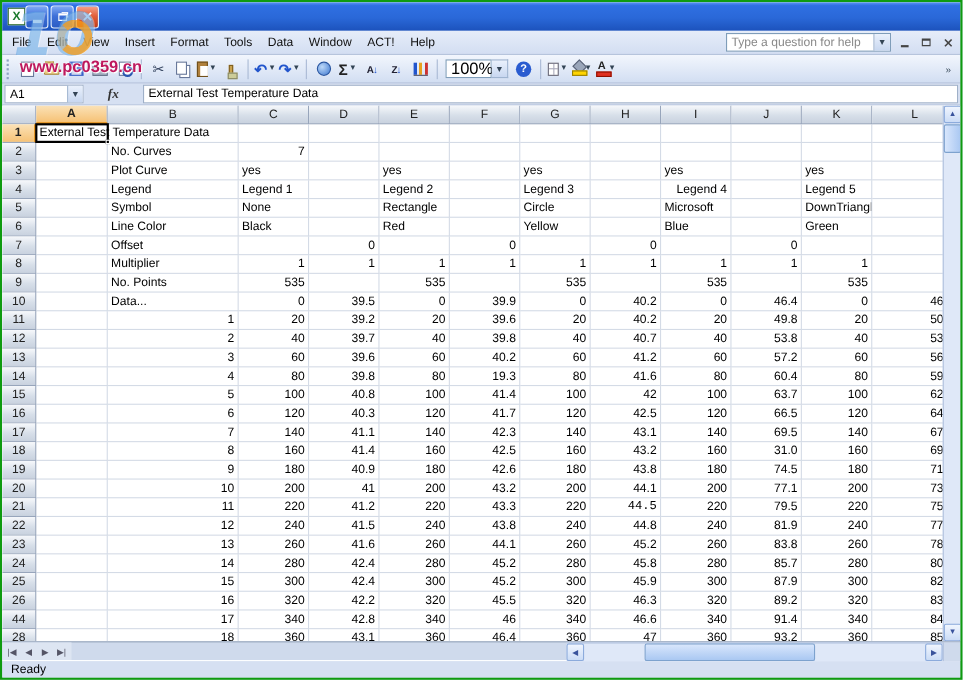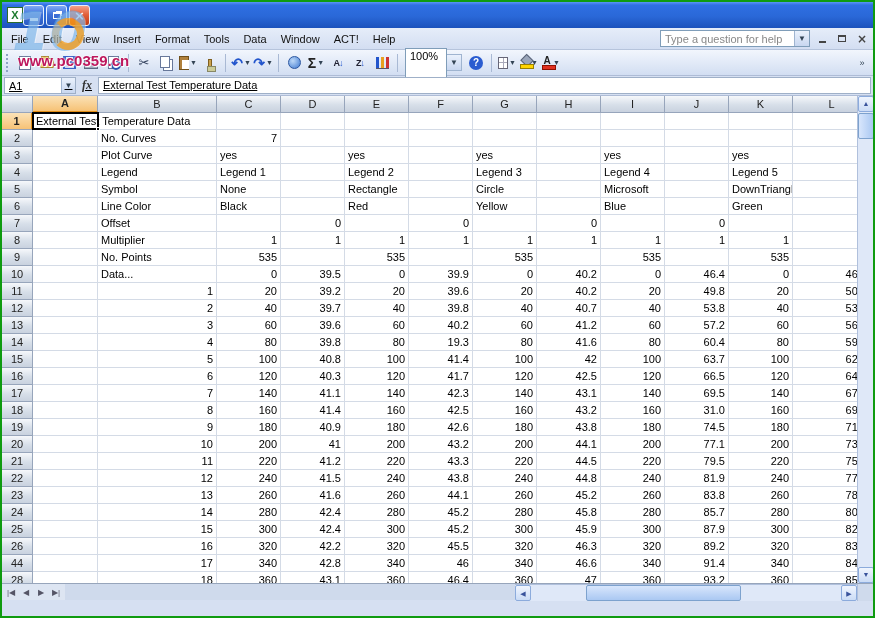--- a/index.html
+++ b/index.html
@@ -87,28 +87,28 @@
   .i-help { width:14px; height:14px; border-radius:50%; background:#2a5cd0; color:#fff; font:bold 10px/14px "Liberation Sans",sans-serif; text-align:center; }
   .i-borders { width:12px; height:12px; border:1px solid #667;
     background:linear-gradient(#aab,#aab) 50% 0/1px 100% no-repeat, linear-gradient(#aab,#aab) 0 50%/100% 1px no-repeat, #fff; }
   .i-fill { width:12px; height:13px; position:relative; }
   .i-fill::before { content:""; position:absolute; top:0; left:2px; width:8px; height:7px; background:#9aa6ba; transform:rotate(45deg); border:1px solid #5a6478; }
   .i-fill::after { content:""; position:absolute; bottom:0; left:0; width:12px; height:3px; background:#ffd400; border:1px solid #998000; }
   .i-fontcolor { width:12px; height:14px; position:relative; text-align:center; font:bold 10px/10px "Liberation Sans",sans-serif; color:#222; }
   .i-fontcolor::after { content:""; position:absolute; bottom:0; left:0; width:12px; height:3px; background:#e03020; border:1px solid #901000; }
   .mini-caret { font-size:7px; color:#345; margin-left:1px; }
   .zoom-combo { display:flex; align-items:center; margin:0 2px; }
-  .zoom-box { width:42px; height:30px; background:#fff; border:1px solid #7f9db9; font-size:11px; line-height:15px; padding-left:4px; color:#000; }
+  .zoom-box { width:42px; height:17px; background:#fff; border:1px solid #7f9db9; font-size:15px; line-height:15px; padding-left:4px; color:#000; }
   .zoom-caret { width:15px; height:17px; background:linear-gradient(180deg,#eaf1fc,#c8d7f0); border:1px solid #9fb4d0; border-left:none; text-align:center; font-size:8px; line-height:16px; color:#345; }
   .tbar-more { margin-left:auto; font-size:9px; color:#345; width:14px; text-align:center; }
 
   
   .formulabar {
-    height:20px; display:flex; align-items:center; gap:0; padding:1px 2px;
-    background:#d6e0f2; border-bottom:1px solid #aebcd6;text-decoration:underline;
+    height:20px; display:flex; align-items:center; gap:16px; padding:1px 2px;
+    background:#d6e0f2; border-bottom:1px solid #aebcd6;
   }
   .name-box { width:72px; height:17px; background:#fff; border:1px solid #9fb0c8; display:flex; align-items:center; }
   .name-box .ref { flex:1; font-size:11px; padding-left:4px; color:#000; }
   .name-caret { width:14px; height:15px; background:linear-gradient(180deg,#eaf1fc,#c8d7f0); border-left:1px solid #9fb4d0; font-size:8px; line-height:15px; text-align:center; color:#345; }
   .fx-label { width:22px; text-align:center; font:italic bold 12px "Liberation Serif",serif; color:#333; }
   .formula-input { flex:1; height:17px; background:#fff; border:1px solid #9fb0c8; font-size:11px; line-height:15px; padding-left:4px; color:#000; white-space:nowrap; overflow:hidden; }
 
   
   #grid { position:relative; width:871px; height:487px; background:#fff; overflow:hidden; }
   .g-row { display:flex; height:17px; background:#fff; }
@@ -375,21 +375,21 @@
         <div class="g-row">
           <div class="g-rowhead">4</div>
           <div class="g-cell" style="width: 65px;"></div>
           <div class="g-cell" style="width: 119px;">Legend</div>
           <div class="g-cell" style="width: 64px;">Legend 1</div>
           <div class="g-cell" style="width: 64px;"></div>
           <div class="g-cell" style="width: 64px;">Legend 2</div>
           <div class="g-cell" style="width: 64px;"></div>
           <div class="g-cell" style="width: 64px;">Legend 3</div>
           <div class="g-cell" style="width: 64px;"></div>
-          <div class="g-cell" style="width: 64px;">Legend 4</div>
+          <div class="g-cell" style="width: 64px; text-align: right;">Legend 4</div>
           <div class="g-cell" style="width: 64px;"></div>
           <div class="g-cell" style="width: 64px;">Legend 5</div>
           <div class="g-cell" style="width: 78px;"></div>
         </div>
         <div class="g-row">
           <div class="g-rowhead">5</div>
           <div class="g-cell" style="width: 65px;"></div>
           <div class="g-cell" style="width: 119px;">Symbol</div>
           <div class="g-cell" style="width: 64px;">None</div>
           <div class="g-cell" style="width: 64px;"></div>
@@ -629,21 +629,21 @@
         </div>
         <div class="g-row">
           <div class="g-rowhead">21</div>
           <div class="g-cell" style="width: 65px;"></div>
           <div class="g-cell num" style="width: 119px;">11</div>
           <div class="g-cell num" style="width: 64px;">220</div>
           <div class="g-cell num" style="width: 64px;">41.2</div>
           <div class="g-cell num" style="width: 64px;">220</div>
           <div class="g-cell num" style="width: 64px;">43.3</div>
           <div class="g-cell num" style="width: 64px;">220</div>
-          <div class="g-cell num" style="width: 64px;">44.5</div>
+          <div class="g-cell num" style="width: 64px; font-family: Liberation Mono, monospace;">44.5</div>
           <div class="g-cell num" style="width: 64px;">220</div>
           <div class="g-cell num" style="width: 64px;">79.5</div>
           <div class="g-cell num" style="width: 64px;">220</div>
           <div class="g-cell num" style="width: 78px;">75.4</div>
         </div>
         <div class="g-row">
           <div class="g-rowhead">22</div>
           <div class="g-cell" style="width: 65px;"></div>
           <div class="g-cell num" style="width: 119px;">12</div>
           <div class="g-cell num" style="width: 64px;">240</div>
@@ -768,20 +768,23 @@
     <div class="hscroll">
       <div class="sb-btn">◀</div>
       <div class="h-track">
         <div class="h-thumb"></div>
       </div>
       <div class="sb-btn">▶</div>
     </div>
     <div class="scroll-corner"></div>
   </div>
 
+  <div class="statusbar">
+    <span class="status-msg">Ready</span>
+  </div>
 
   <div class="watermark">
     <span class="wm-logo">10</span>
     <span class="wm-ring"></span>
     <span class="wm-text">www.pc0359.cn</span>
   </div>
 
 </div>
 
 </body></html>

